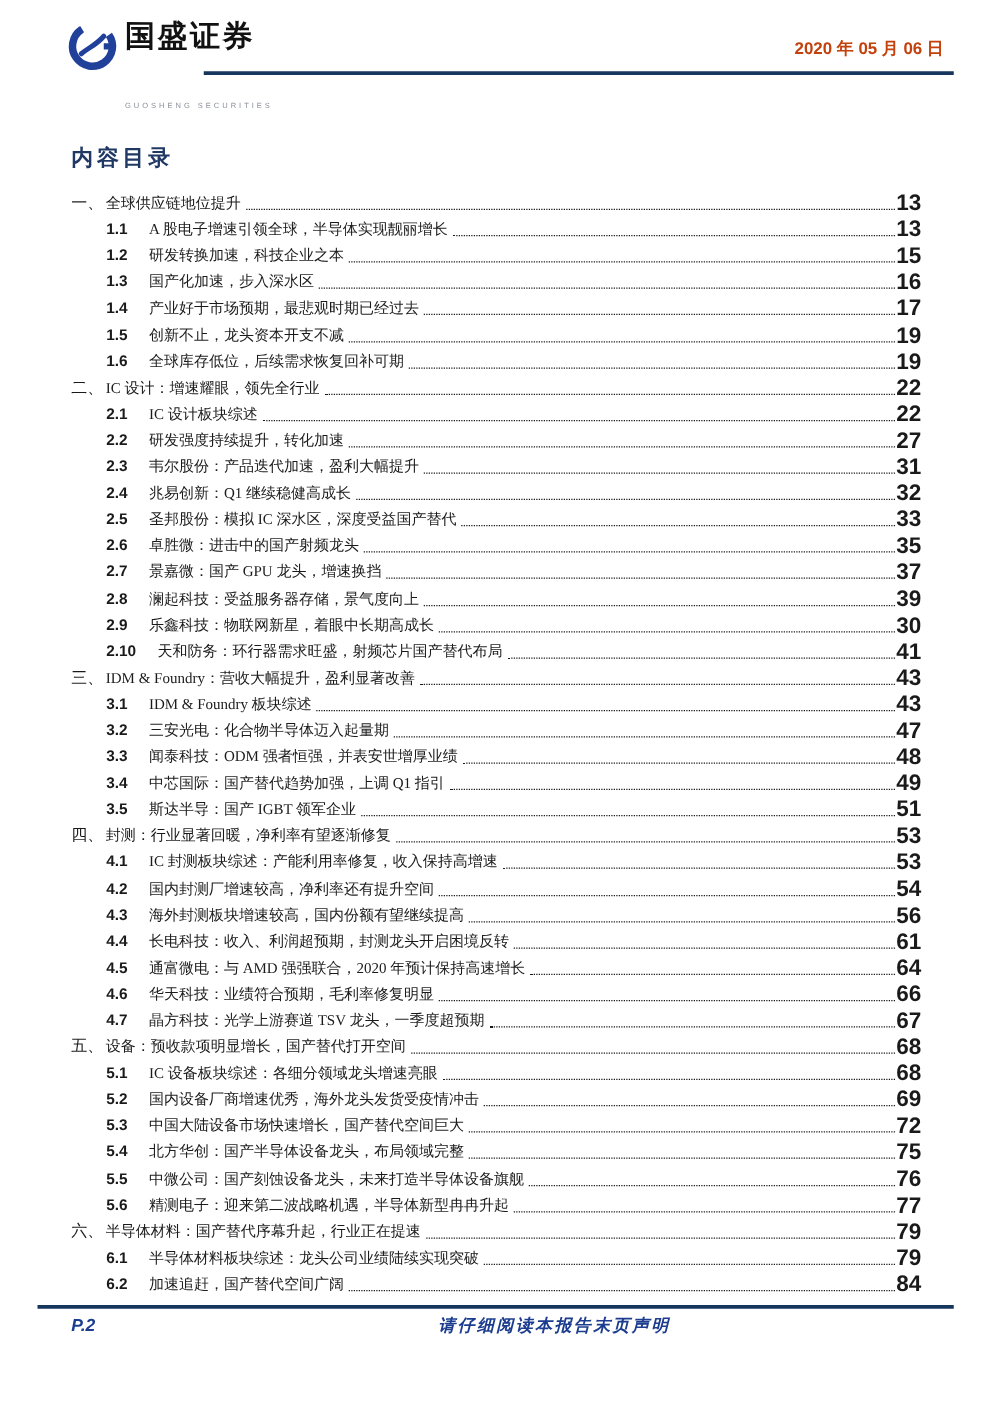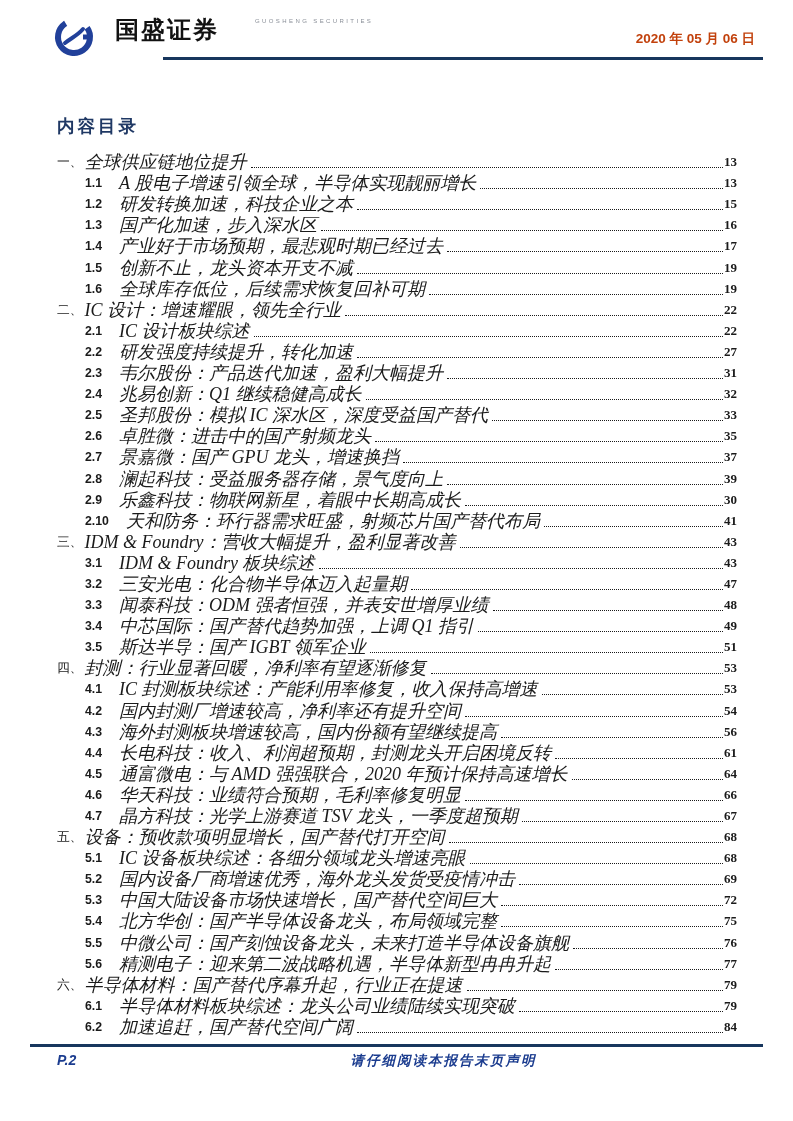--- a/index.html
+++ b/index.html
@@ -12,21 +12,21 @@
   html,body{margin:0;padding:0;background:#ffffff;}
   body{
     width:793px;height:1121px;overflow:hidden;position:relative;
     font-family:"Liberation Serif","DejaVu Serif",serif;
     color:var(--text);
   }
   
   .header{position:absolute;left:0;top:0;width:100%;height:70px;}
   .logo{position:absolute;left:53px;top:16px;display:flex;align-items:flex-start;}
   .logo-mark{width:42px;height:42px;flex:0 0 auto;}
-  .logo-text{margin-left:20px;display:flex;flex-direction:row;gap:36px;}
+  .logo-text{margin-left:5px;display:flex;flex-direction:column;gap:36px;}
   .brand-cn{
     font-family:"Liberation Sans","DejaVu Sans",sans-serif;
     font-weight:bold;font-size:24px;line-height:28px;color:#111;letter-spacing:2px;
   }
   .brand-en{
     font-family:"Liberation Sans","DejaVu Sans",sans-serif;
     font-size:6px;letter-spacing:2.4px;color:#8a8f98;margin-top:2px;
   }
   .header-rule{
     position:absolute;left:163px;right:30px;top:57px;height:3px;
@@ -52,28 +52,28 @@
   }
   .toc-row.lvl2{padding-left:28px;}
   .toc-num{
     font-family:"Liberation Sans","DejaVu Sans",sans-serif;
     font-weight:bold;font-size:12.3px;line-height:20px;margin-right:17px;
   }
   .toc-row.lvl1 .toc-num{
     font-family:"Liberation Serif","DejaVu Serif",serif;
     font-weight:normal;font-size:12.8px;margin-right:2px;
   }
-  .toc-label{font-size:18px;line-height:20px;font-style:italic;}
+  .toc-label{font-size:12px;line-height:20px;}
   .toc-leader{
     flex:1 1 auto;height:0;border-bottom:1.7px dotted #1a1a1a;
     margin:0 1px 4px 4px;min-width:12px;
   }
   .toc-page{
-    font-family:Liberation Serif, serif;
-    font-weight:bold;font-size:13px;line-height:20px;
+    font-family:Liberation Sans, sans-serif;
+    font-weight:bold;font-size:18px;line-height:20px;
   }
   
   .footer-rule{
     position:absolute;left:30px;right:30px;top:1044px;height:3px;
     background:var(--navy);
   }
   .footer-page{
     position:absolute;left:57px;top:1052px;
     font-family:Liberation Sans, sans-serif;
     font-weight:bold;font-style:italic;font-size:14px;color:var(--footer-blue);

